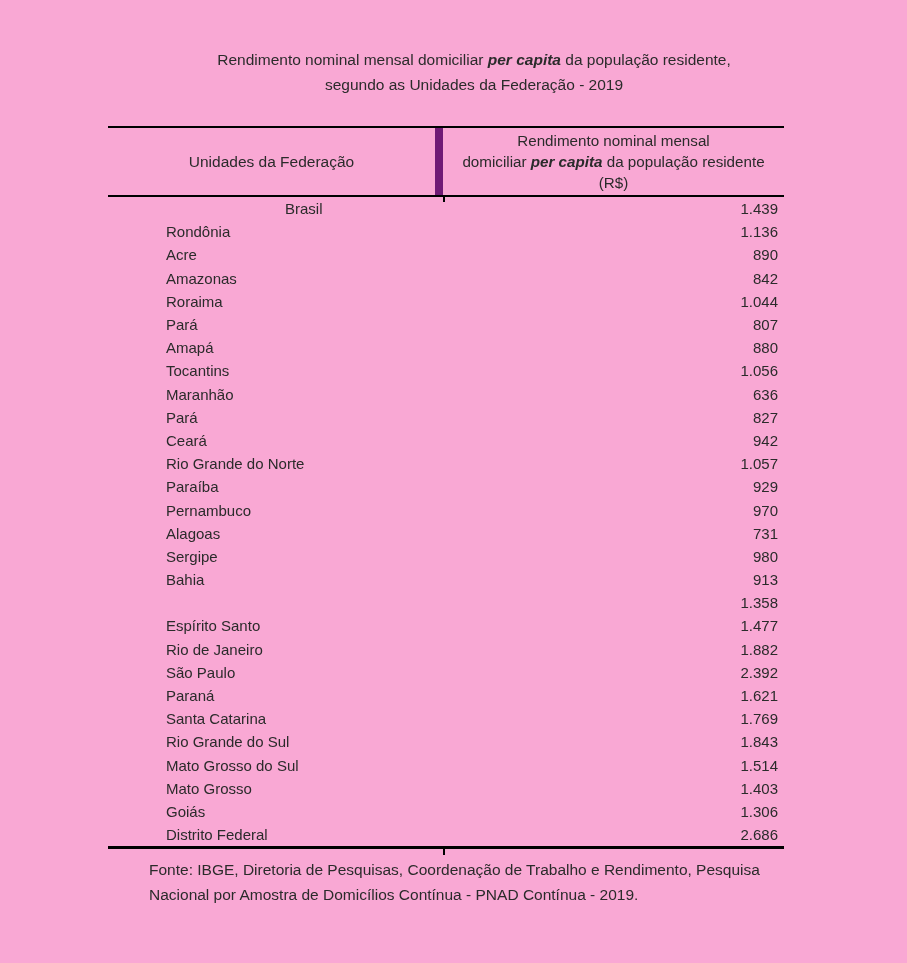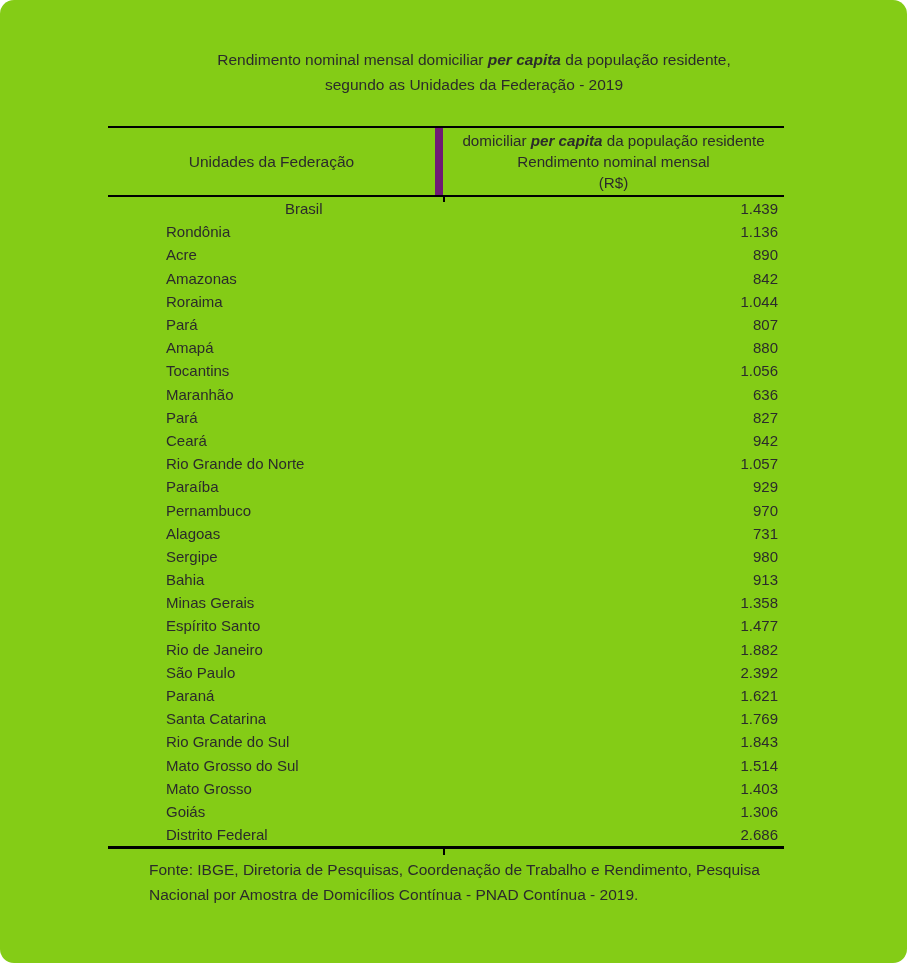--- a/index.html
+++ b/index.html
@@ -3,21 +3,21 @@
 <meta charset="utf-8">
 <style>
   html,body{margin:0;padding:0;}
   body{
     width:907px;height:963px;background:#ffffff;
     font-family:"Liberation Sans", sans-serif;
     color:#262626;
     position:relative;
     -webkit-font-smoothing:antialiased;
   }
-  .page{position:absolute;inset:0;background:#84cc16;border-radius:14px;}
+  .page{position:absolute;inset:0;background:#f9a8d4;}
 
   
   .title{
     position:absolute;top:47px;left:140px;width:668px;
     text-align:center;font-size:15.5px;line-height:25px;color:#2b2b2b;
   }
   .it{font-style:italic;font-weight:bold;font-weight:600;}
   .title .it{font-weight:bold;}
 
   
@@ -77,22 +77,22 @@
 
   <div class="title">
     <div><span>Rendimento nominal mensal domiciliar </span><span class="it">per capita</span><span> da população residente,</span></div>
     <div>segundo as Unidades da Federação - 2019</div>
   </div>
 
   <div class="table">
     <div class="thead">
       <div class="th-col1">Unidades da Federação</div>
       <div class="th-col2">
+        <div class="th-line">Rendimento nominal mensal</div>
         <div class="th-line"><span>domiciliar </span><span class="it">per capita</span><span> da população residente</span></div>
-        <div class="th-line">Rendimento nominal mensal</div>
         <div class="th-line">(R$)</div>
       </div>
       <div class="tick head"></div>
     </div>
 
     <div class="tbody">
       <div class="row first">
           <div class="cell name">Brasil</div>
           <div class="cell value">1.439</div>
         </div>
@@ -154,21 +154,20 @@
         </div>
       <div class="row">
           <div class="cell name">Sergipe</div>
           <div class="cell value">980</div>
         </div>
       <div class="row">
           <div class="cell name">Bahia</div>
           <div class="cell value">913</div>
         </div>
       <div class="row">
-          <div class="cell name">Minas Gerais</div>
           <div class="cell value">1.358</div>
         </div>
       <div class="row">
           <div class="cell name">Espírito Santo</div>
           <div class="cell value">1.477</div>
         </div>
       <div class="row">
           <div class="cell name">Rio de Janeiro</div>
           <div class="cell value">1.882</div>
         </div>

